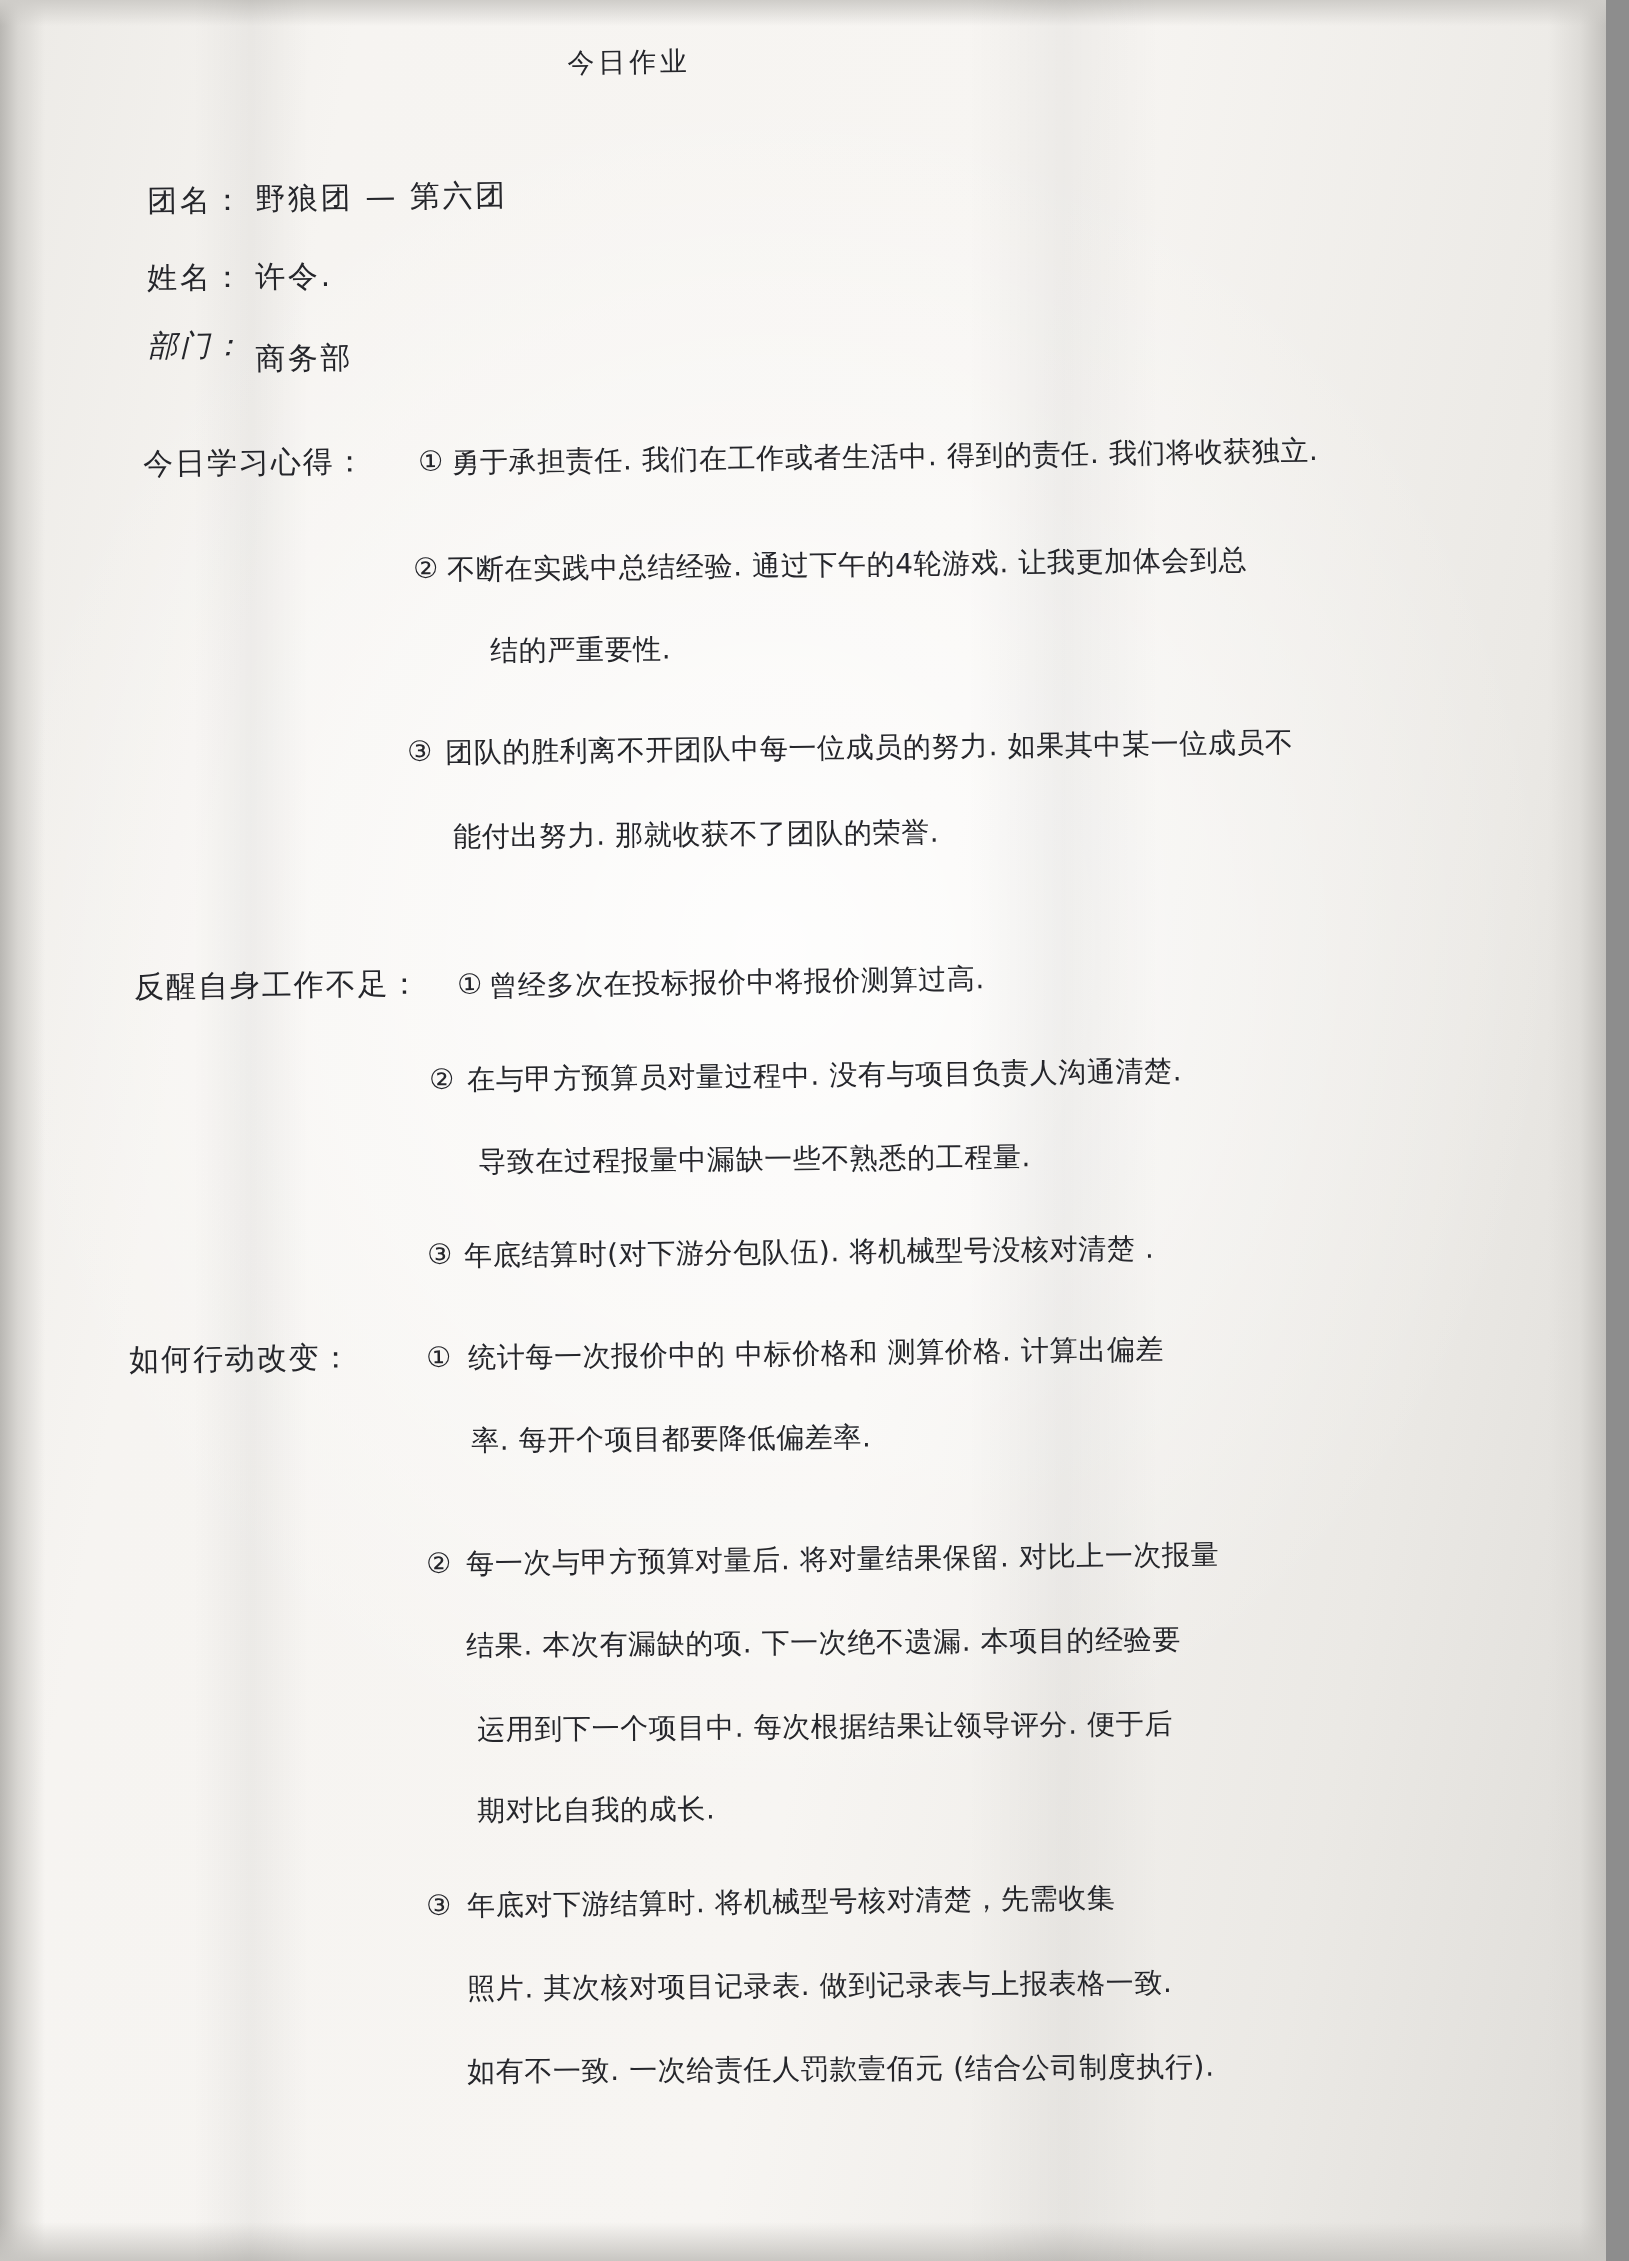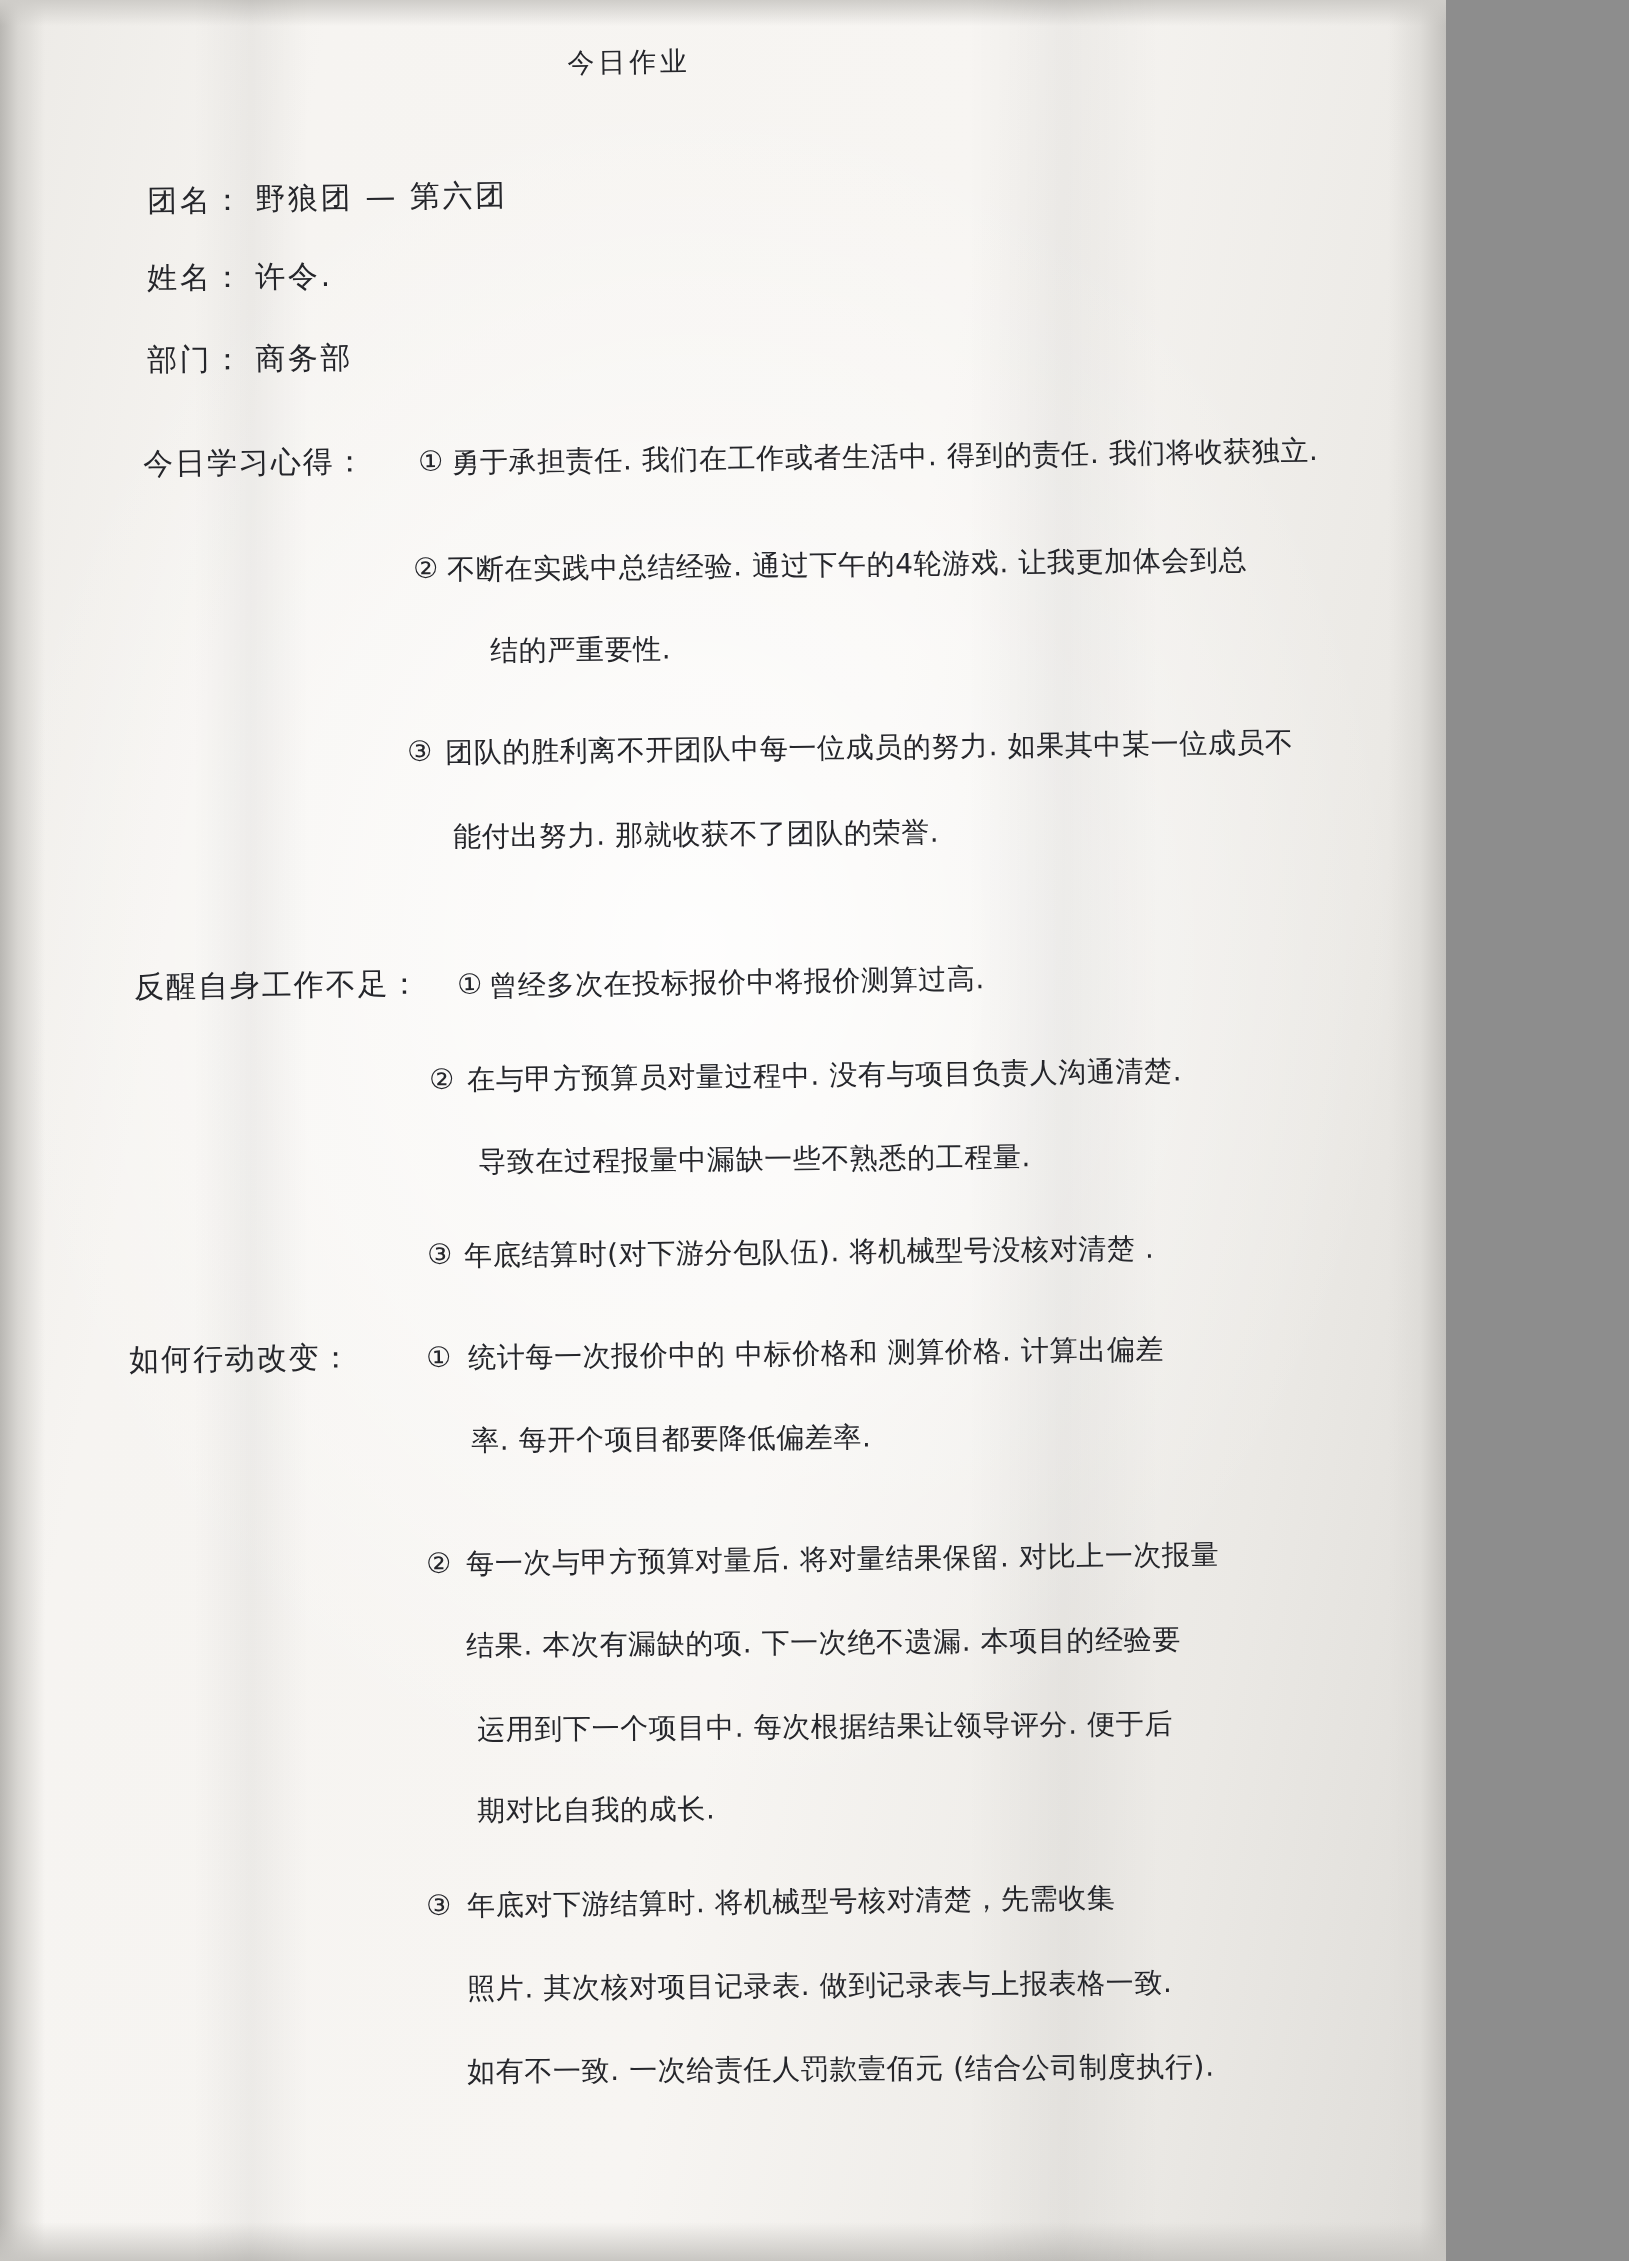--- a/index.html
+++ b/index.html
@@ -5,21 +5,21 @@
   html, body {
     margin: 0;
     padding: 0;
     background: #8d8d8d;
   }
   body {
     font-family: "DejaVu Sans", sans-serif;
   }
   .page {
     position: relative;
-    width: 1446px;
+    width: 1606px;
     height: 2261px;
     background: #f3f1ee;
     overflow: hidden;
   }
   
   .paper-tint {
     position: absolute;
     inset: 0;
     background:
       radial-gradient(ellipse 70% 55% at 48% 42%, rgba(255,255,255,0.85) 0%, rgba(255,255,255,0.0) 70%),
@@ -100,21 +100,21 @@
   <div class="crease" style="left:193px; top:0; width:116px; height:2261px;"></div>
 
   <div class="hw title" style="left:567px; top:45px; transform: rotate(-0.8deg);">今日作业</div>
 
   <div class="hw meta" style="left:147px; top:181px; transform: rotate(-0.6deg);">团名：</div>
   <div class="hw meta" style="left:255px; top:179px; transform: rotate(-0.9deg);">野狼团 — 第六团</div>
 
   <div class="hw meta" style="left:147px; top:258px; transform: rotate(-0.6deg);">姓名：</div>
   <div class="hw meta" style="left:255px; top:257px; transform: rotate(-0.9deg);">许令.</div>
 
-  <div class="hw meta" style="left:147px; top:340px; transform: rotate(-0.5deg);">部门：</div>
+  <div class="hw meta" style="left:147px; top:326px; transform: rotate(-0.5deg); font-style: italic;">部门：</div>
   <div class="hw meta" style="left:255px; top:339px; transform: rotate(-0.8deg);">商务部</div>
 
   <div class="hw lbl" style="left:143px; top:444px; transform: rotate(-0.7deg);">今日学习心得：</div>
 
   <div class="hw body-line" style="left:418px; top:445px; transform: rotate(-0.7deg);">①</div>
   <div class="hw body-line" style="left:451px; top:444px; transform: rotate(-0.8deg);">勇于承担责任. 我们在工作或者生活中. 得到的责任. 我们将收获独立.</div>
 
   <div class="hw body-line" style="left:413px; top:552px; transform: rotate(-0.6deg);">②</div>
   <div class="hw body-line" style="left:447px; top:551px; transform: rotate(-0.7deg);">不断在实践中总结经验. 通过下午的4轮游戏. 让我更加体会到总</div>
   <div class="hw body-line" style="left:490px; top:632px; transform: rotate(-0.5deg);">结的严重要性.</div>

